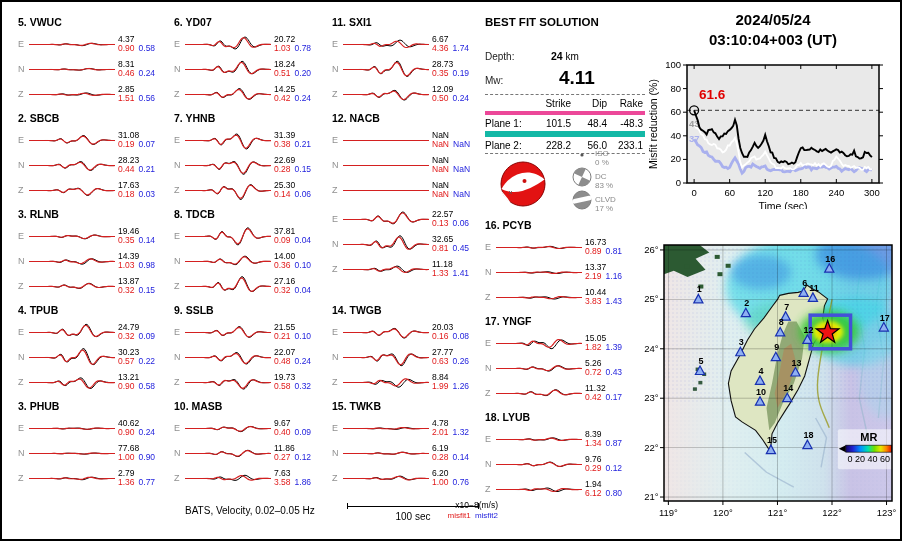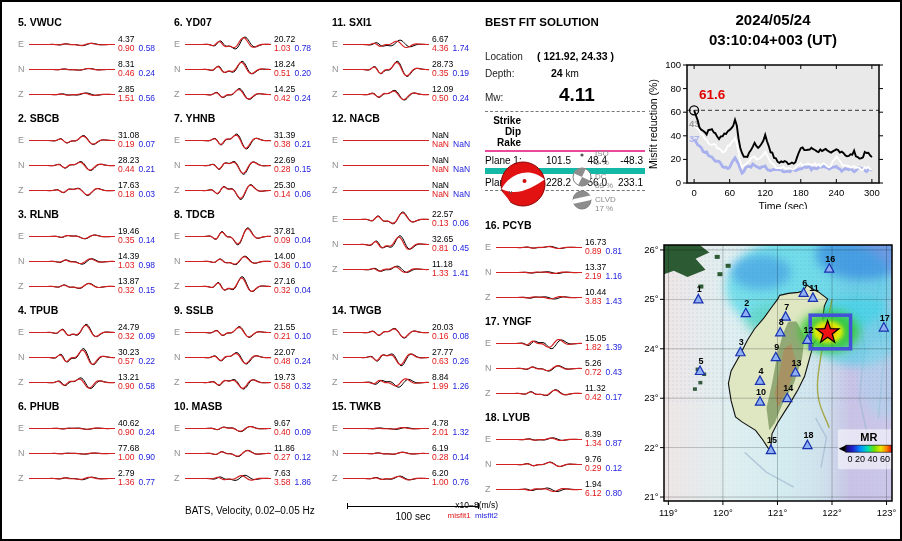--- a/index.html
+++ b/index.html
@@ -19,21 +19,21 @@
   .m2{color:#2424dd;margin-left:4px;}
   
   .solution{position:absolute;left:483px;top:14px;width:164px;height:198px;font-size:10px;}
   .sol-title{font-weight:bold;font-size:11.5px;margin-bottom:22px;}
   .sol-row{margin-bottom:5px;white-space:nowrap;}
   .sol-row .lab{display:inline-block;width:52px;color:#222;}
   .sol-row b{font-size:10.5px;}
   .mwrow .mwv{font-size:19px;font-weight:bold;margin-left:22px;}
   .ptable{width:160px;border-top:1px dashed #777;margin-top:2px;font-size:10px;}
   .prow{display:flex;padding:3px 0 2px 0;white-space:nowrap;}
-  .prow.hdr{font-weight:bold;border-bottom:2px solid #ec4899;flex-direction:column;}
+  .prow.hdr{font-weight:normal;border-bottom:4px solid #ec4899;}
   .prow.r1{border-bottom:6px solid #14b8a6;}
   .prow.r2{border-bottom:1px dashed #777;}
   .pc0{width:50px;}
   .pc{width:36px;text-align:right;}
   .ballwrap{position:absolute;left:12px;top:142px;}
   .decomp{position:absolute;left:84px;top:128px;}
   .drow{display:flex;align-items:flex-end;height:23px;color:#8a8a8a;}
   .drow .dic{width:26px;text-align:center;}
   .drow .dtx{font-size:8px;line-height:1.15;}
   
@@ -195,21 +195,21 @@
             <path d="M0 13.50L1 13.50L2 13.50L3 13.50L4 13.50L5 13.50L6 13.50L7 13.50L8 13.50L9 13.50L10 13.50L11 13.50L12 13.50L13 13.50L14 13.50L15 13.50L16 13.49L17 13.49L18 13.50L19 13.52L20 13.55L21 13.60L22 13.65L23 13.69L24 13.67L25 13.54L26 13.26L27 12.86L28 12.42L29 12.07L30 11.99L31 12.32L32 13.10L33 14.20L34 15.36L35 16.27L36 16.66L37 16.44L38 15.71L39 14.71L40 13.74L41 13.04L42 12.69L43 12.61L44 12.63L45 12.57L46 12.27L47 11.72L48 10.96L49 10.13L50 9.41L51 8.95L52 8.90L53 9.32L54 10.22L55 11.53L56 13.14L57 14.87L58 16.54L59 17.94L60 18.94L61 19.44L62 19.41L63 18.90L64 18.01L65 16.88L66 15.65L67 14.49L68 13.49L69 12.73L70 12.24L71 12.00L72 11.98L73 12.12L74 12.35L75 12.63L76 12.89L77 13.12L78 13.31L79 13.43L80 13.51L81 13.56L82 13.57L83 13.57L84 13.56L85 13.54L86 13.53" fill="none" stroke="#000000" stroke-width="1"></path>
             <path d="M0 13.50L1 13.50L2 13.50L3 13.50L4 13.50L5 13.50L6 13.50L7 13.50L8 13.50L9 13.50L10 13.50L11 13.50L12 13.50L13 13.50L14 13.50L15 13.50L16 13.50L17 13.50L18 13.51L19 13.53L20 13.55L21 13.59L22 13.61L23 13.61L24 13.53L25 13.36L26 13.09L27 12.77L28 12.49L29 12.39L30 12.59L31 13.14L32 14.00L33 14.96L34 15.78L35 16.21L36 16.10L37 15.49L38 14.56L39 13.58L40 12.80L41 12.36L42 12.23L43 12.28L44 12.34L45 12.25L46 11.94L47 11.45L48 10.88L49 10.37L50 10.08L51 10.11L52 10.54L53 11.37L54 12.54L55 13.95L56 15.43L57 16.83L58 17.99L59 18.76L60 19.08L61 18.93L62 18.34L63 17.41L64 16.28L65 15.09L66 13.97L67 13.03L68 12.34L69 11.91L70 11.75L71 11.79L72 11.99L73 12.27L74 12.59L75 12.89L76 13.14L77 13.34L78 13.47L79 13.56L80 13.60L81 13.60L82 13.60L83 13.58L84 13.56L85 13.54L86 13.52" fill="none" stroke="#d42020" stroke-width="1.2"></path>
           </svg>
           <span class="vals">
             <div class="amp">13.21</div>
             <div class="mrow"><span class="m1">0.90</span><span class="m2">0.58</span></div>
           </span>
         </div>
       </div>
       <div class="st-block">
-        <div class="st-head">6. PHUB</div>
+        <div class="st-head">3. PHUB</div>
         <div class="st-row">
           <span class="comp-letter">E</span>
           <svg width="87" height="25" class="trace">
             <path d="M0 13.50L1 13.50L2 13.50L3 13.50L4 13.50L5 13.50L6 13.50L7 13.50L8 13.50L9 13.50L10 13.50L11 13.50L12 13.50L13 13.50L14 13.50L15 13.50L16 13.50L17 13.50L18 13.50L19 13.51L20 13.51L21 13.51L22 13.51L23 13.50L24 13.48L25 13.45L26 13.42L27 13.38L28 13.37L29 13.40L30 13.47L31 13.58L32 13.71L33 13.83L34 13.89L35 13.87L36 13.78L37 13.63L38 13.46L39 13.33L40 13.25L41 13.23L42 13.25L43 13.28L44 13.29L45 13.27L46 13.23L47 13.17L48 13.12L49 13.10L50 13.13L51 13.21L52 13.35L53 13.53L54 13.74L55 13.95L56 14.14L57 14.28L58 14.36L59 14.37L60 14.31L61 14.18L62 14.01L63 13.81L64 13.61L65 13.43L66 13.29L67 13.20L68 13.15L69 13.15L70 13.17L71 13.23L72 13.29L73 13.35L74 13.41L75 13.46L76 13.49L77 13.51L78 13.52L79 13.53L80 13.53L81 13.52L82 13.52L83 13.51L84 13.51L85 13.50L86 13.50" fill="none" stroke="#000000" stroke-width="1"></path>
             <path d="M0 13.50L1 13.50L2 13.50L3 13.50L4 13.50L5 13.50L6 13.50L7 13.50L8 13.50L9 13.50L10 13.50L11 13.50L12 13.50L13 13.50L14 13.50L15 13.50L16 13.50L17 13.50L18 13.50L19 13.50L20 13.51L21 13.51L22 13.50L23 13.49L24 13.47L25 13.45L26 13.42L27 13.41L28 13.42L29 13.47L30 13.56L31 13.66L32 13.76L33 13.82L34 13.81L35 13.74L36 13.61L37 13.46L38 13.33L39 13.25L40 13.22L41 13.23L42 13.27L43 13.31L44 13.32L45 13.31L46 13.28L47 13.25L48 13.24L49 13.26L50 13.34L51 13.45L52 13.61L53 13.78L54 13.95L55 14.10L56 14.21L57 14.27L58 14.26L59 14.18L60 14.05L61 13.89L62 13.70L63 13.52L64 13.36L65 13.23L66 13.15L67 13.12L68 13.12L69 13.16L70 13.22L71 13.29L72 13.36L73 13.42L74 13.47L75 13.50L76 13.52L77 13.54L78 13.54L79 13.53L80 13.53L81 13.52L82 13.51L83 13.51L84 13.50L85 13.50L86 13.50" fill="none" stroke="#d42020" stroke-width="1.2"></path>
           </svg>
           <span class="vals">
             <div class="amp">40.62</div>
             <div class="mrow"><span class="m1">0.90</span><span class="m2">0.24</span></div>
           </span>
@@ -707,23 +707,20 @@
           <span class="vals">
             <div class="amp">1.94</div>
             <div class="mrow"><span class="m1">6.12</span><span class="m2">0.80</span></div>
           </span>
         </div>
       </div>
     </div>
 
   <div class="solution">
     <div class="sol-title">BEST FIT SOLUTION</div>
-    <div class="sol-row">
-      <span class="lab">Location</span><b>( 121.92,  24.33 )</b>
-    </div>
     <div class="sol-row">
       <span class="lab">Depth:</span><b style="margin-left:14px">24</b>&nbsp;<span>km</span>
     </div>
     <div class="sol-row mwrow">
       <span class="lab">Mw:</span><b class="mwv">4.11</b>
     </div>
     <div class="ptable">
       <div class="prow hdr">
         <span class="pc0"></span>
         <span class="pc">Strike</span>

